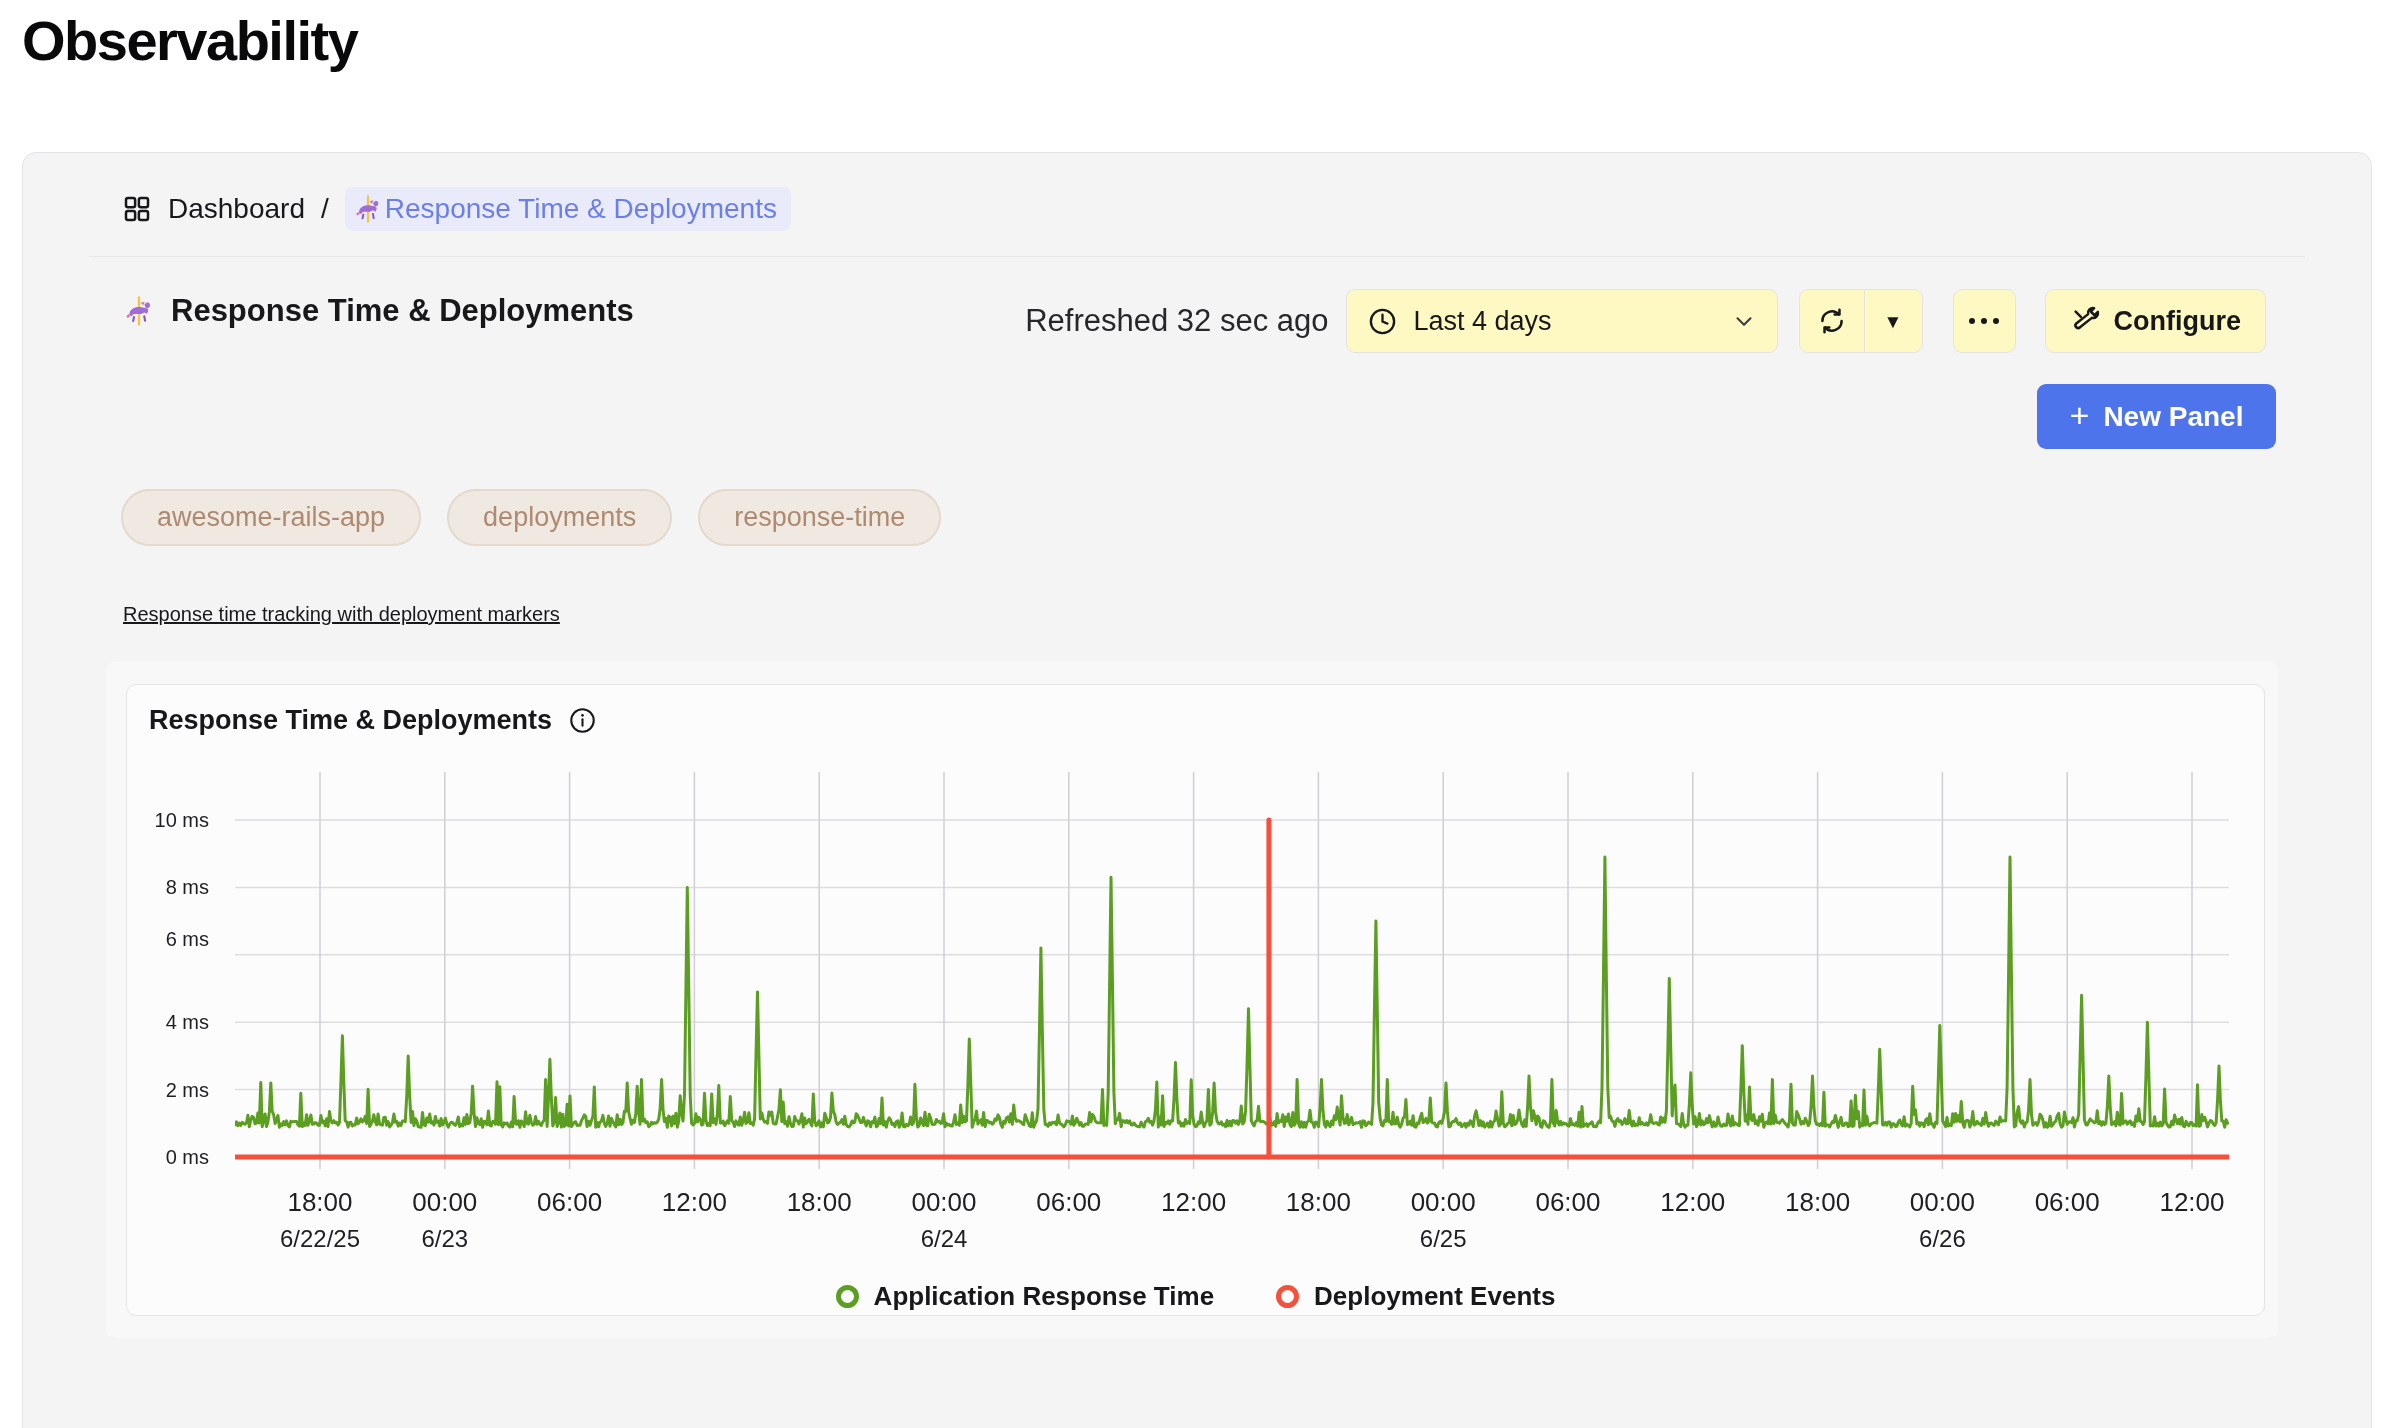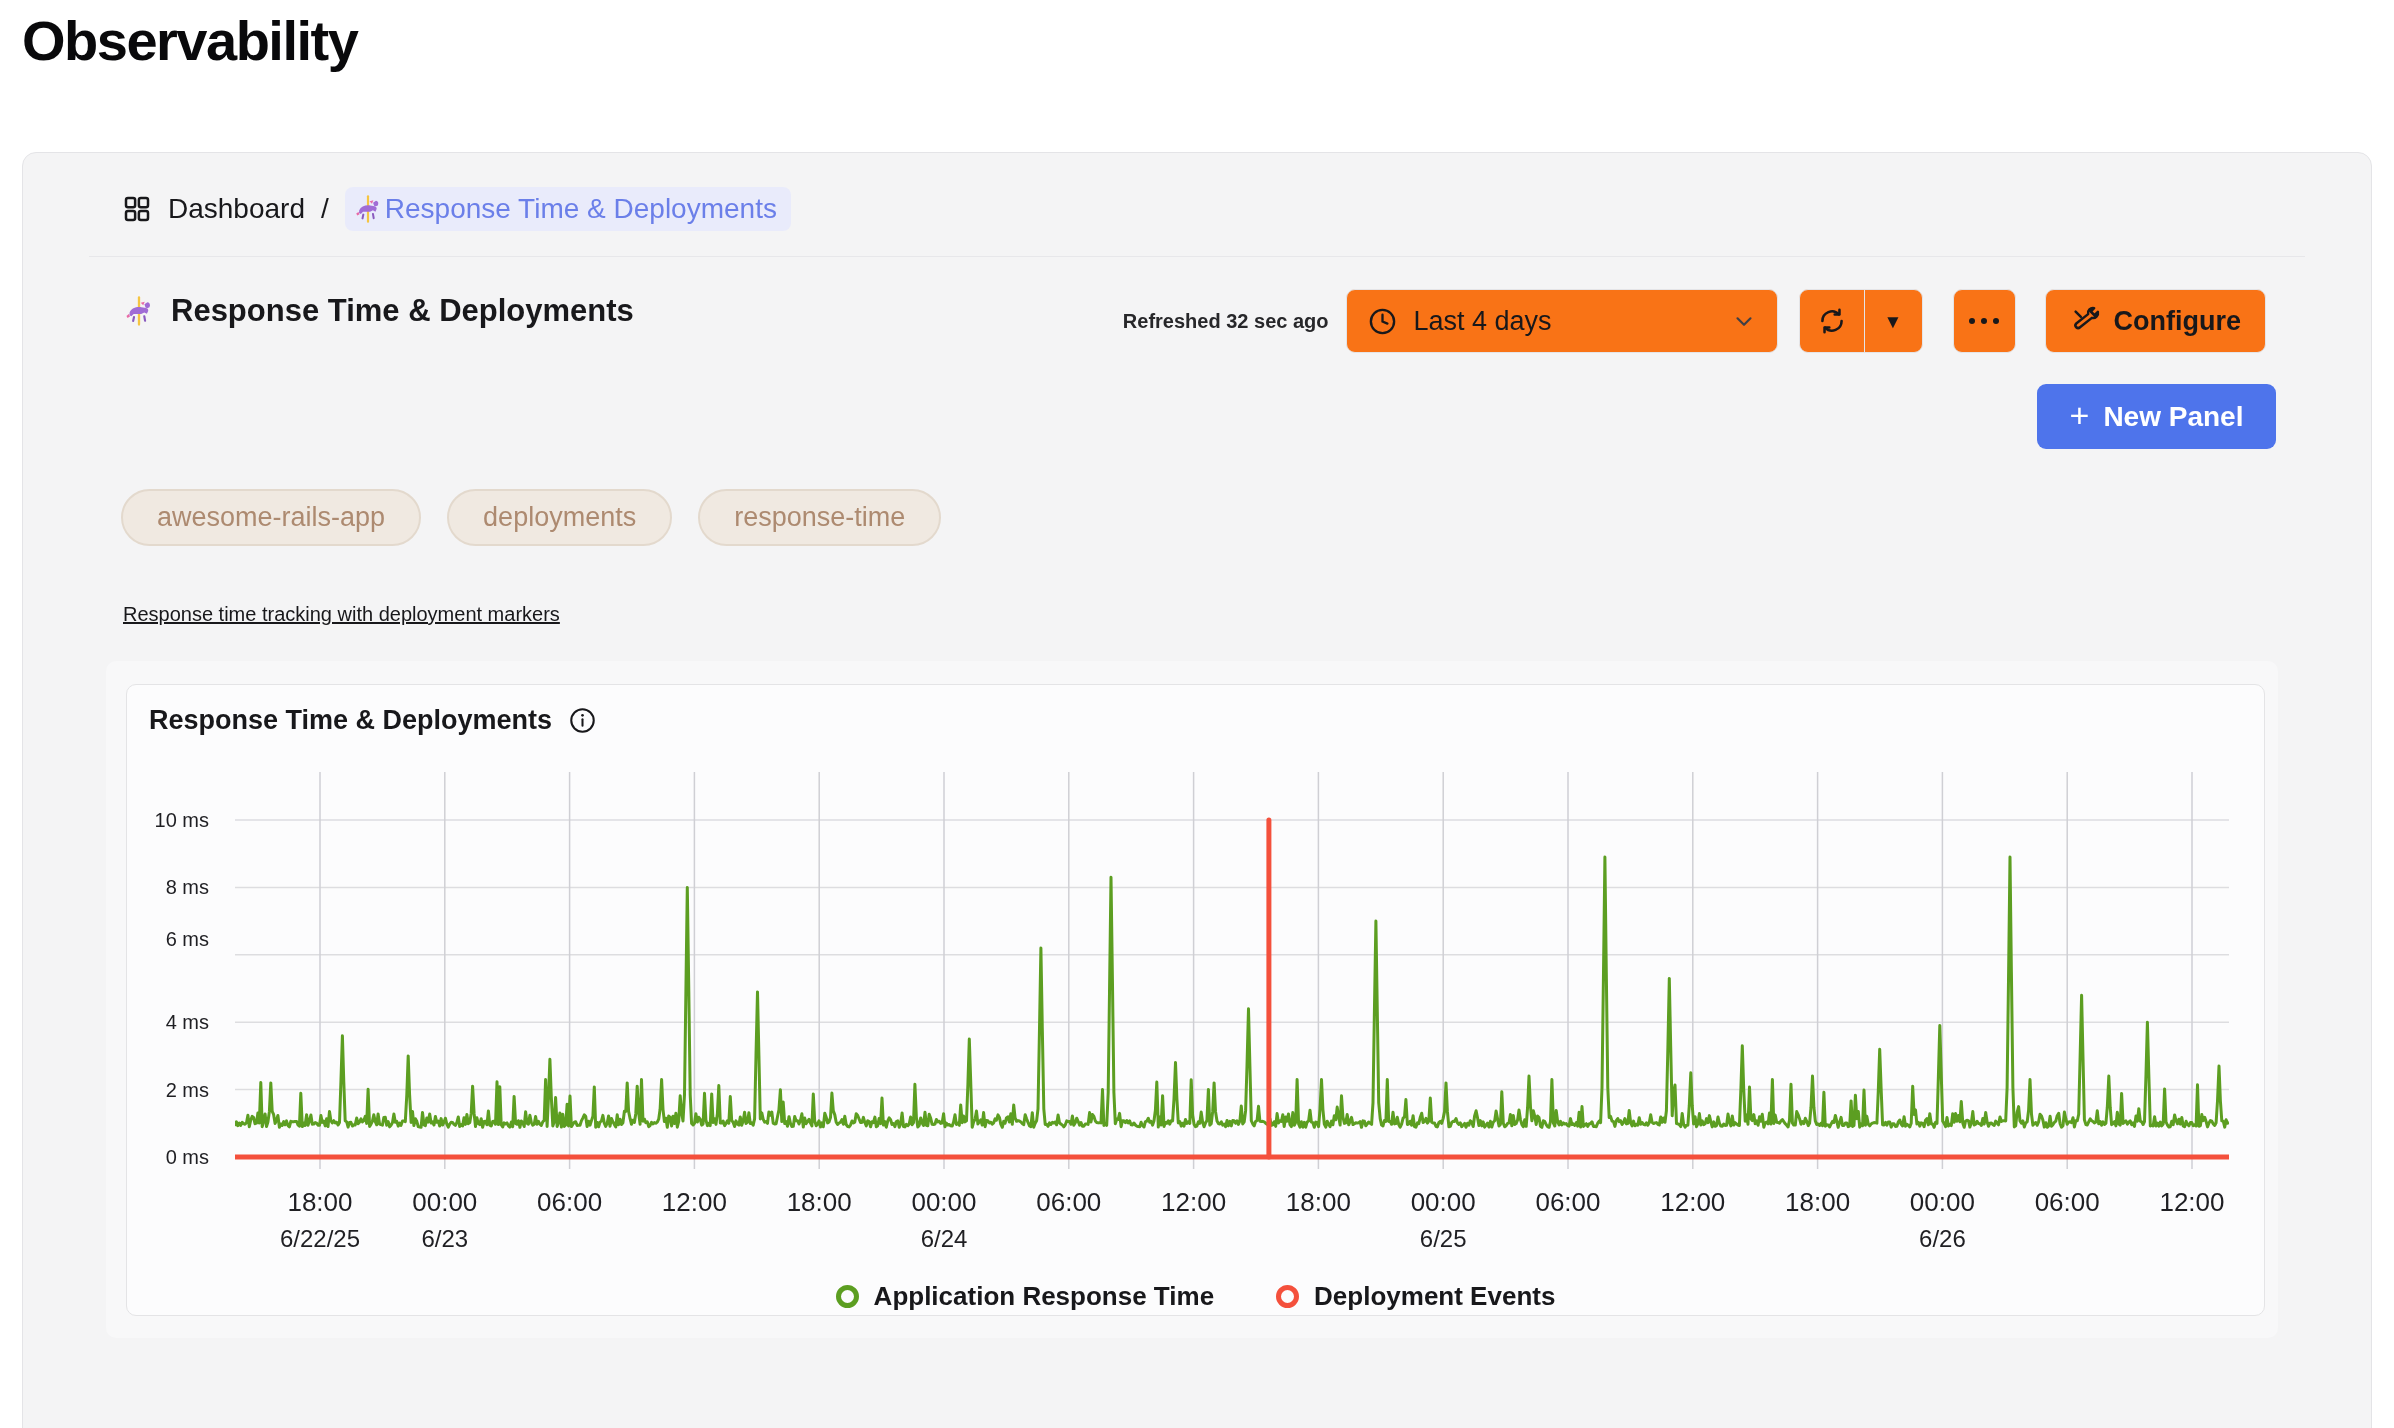--- a/index.html
+++ b/index.html
@@ -20,22 +20,22 @@
     font-size:28px;}
   .bc-link{display:flex;align-items:center;gap:16px;cursor:pointer;}
   .bc-sep{color:#18181B;}
   .bc-chip{display:flex;align-items:center;gap:2px;background:var(--chip-bg);color:var(--chip-text);
     border-radius:8px;padding:6px 14px 6px 8px;font-size:28px;cursor:pointer;}
   .divider{position:absolute;left:66px;right:66px;top:103px;height:1px;background:#E7E7EA;}
   
   .panel-title{position:absolute;left:100px;top:140px;display:flex;align-items:center;gap:16px;
     font-size:31px;font-weight:700;}
   .controls{position:absolute;top:136px;right:105px;display:flex;align-items:center;gap:0;height:64px;}
-  .refreshed{font-size:20px;color:#27272A;margin-right:17px;white-space:nowrap;font-weight:bold;}
-  .btn{background:#f97316;border:1px solid #E4E4E7;border-radius:9px;height:64px;
+  .refreshed{font-size:31px;color:#27272A;margin-right:17px;white-space:nowrap;}
+  .btn{background:#fef9c3;border:1px solid #E4E4E7;border-radius:9px;height:64px;
     display:flex;align-items:center;cursor:pointer;}
   .range-btn{width:432px;padding:0 20px;gap:16px;margin-right:21px;}
   .range-label{font-size:27px;flex:1;text-align:left;}
   .split-btn{margin-right:30px;}
   .split-seg{width:64px;height:100%;display:flex;align-items:center;justify-content:center;cursor:pointer;}
   .split-seg + .split-seg{border-left:1px solid #E4E4E7;width:58px;}
   .caret{font-size:19px;line-height:1;}
   .dots-btn{width:63px;justify-content:center;margin-right:29px;gap:6px;}
   .dot{width:6px;height:6px;border-radius:50%;background:#18181B;display:inline-block;}
   .configure-btn{padding:0 24px;gap:14px;font-size:27px;font-weight:600;}

